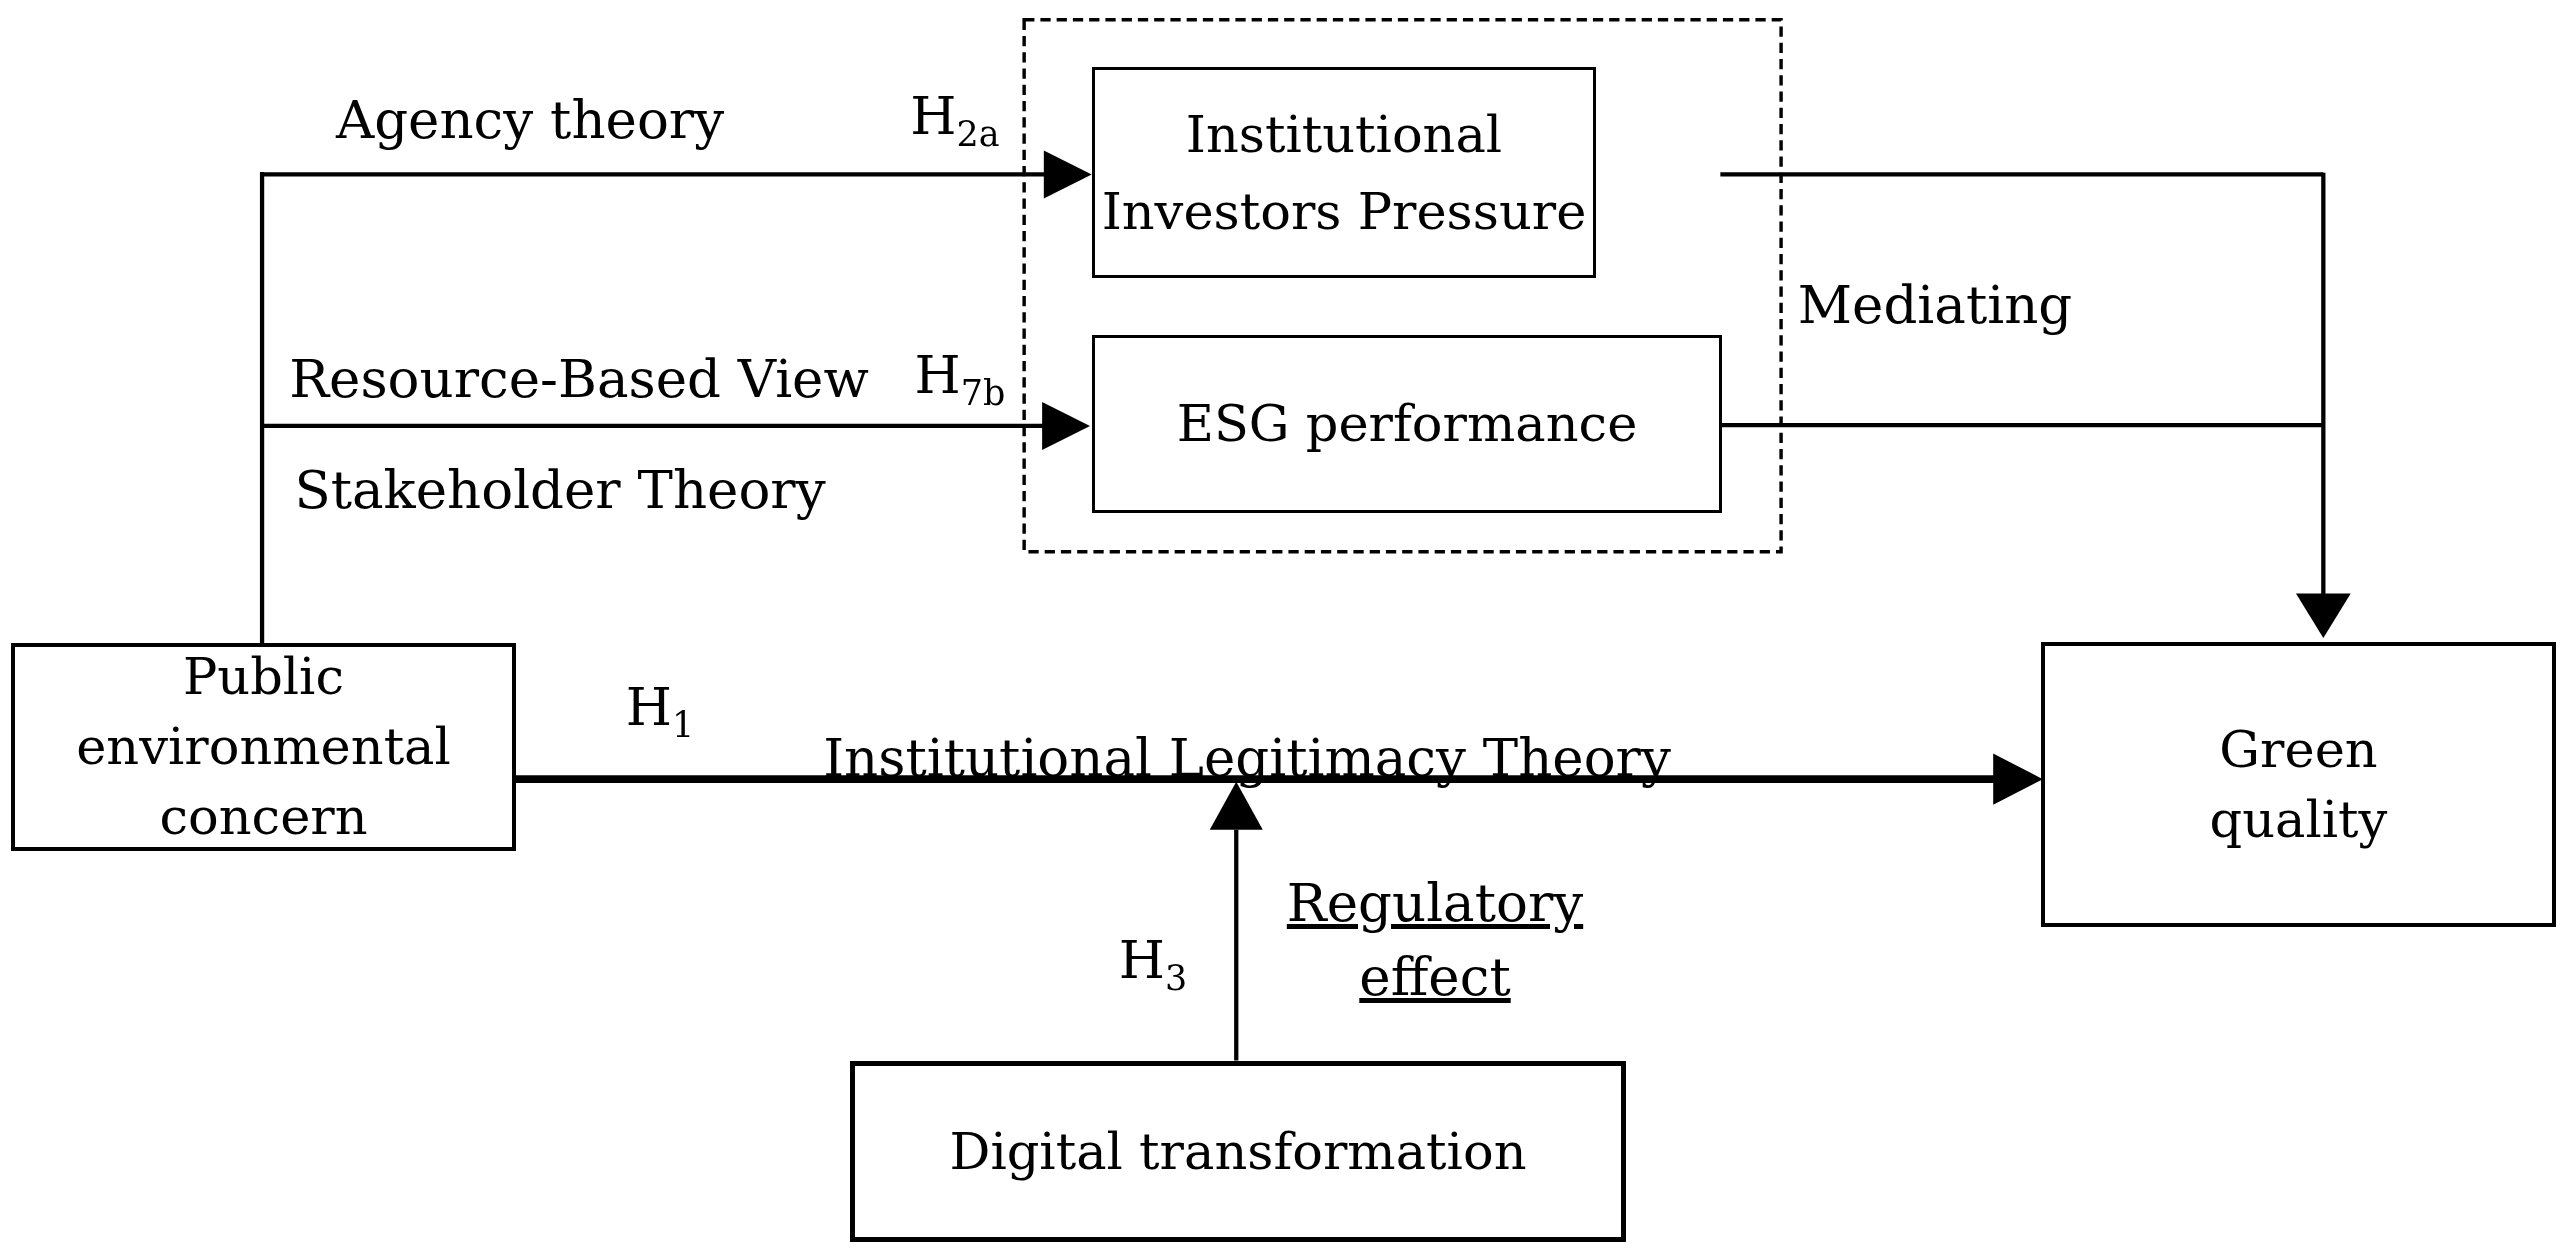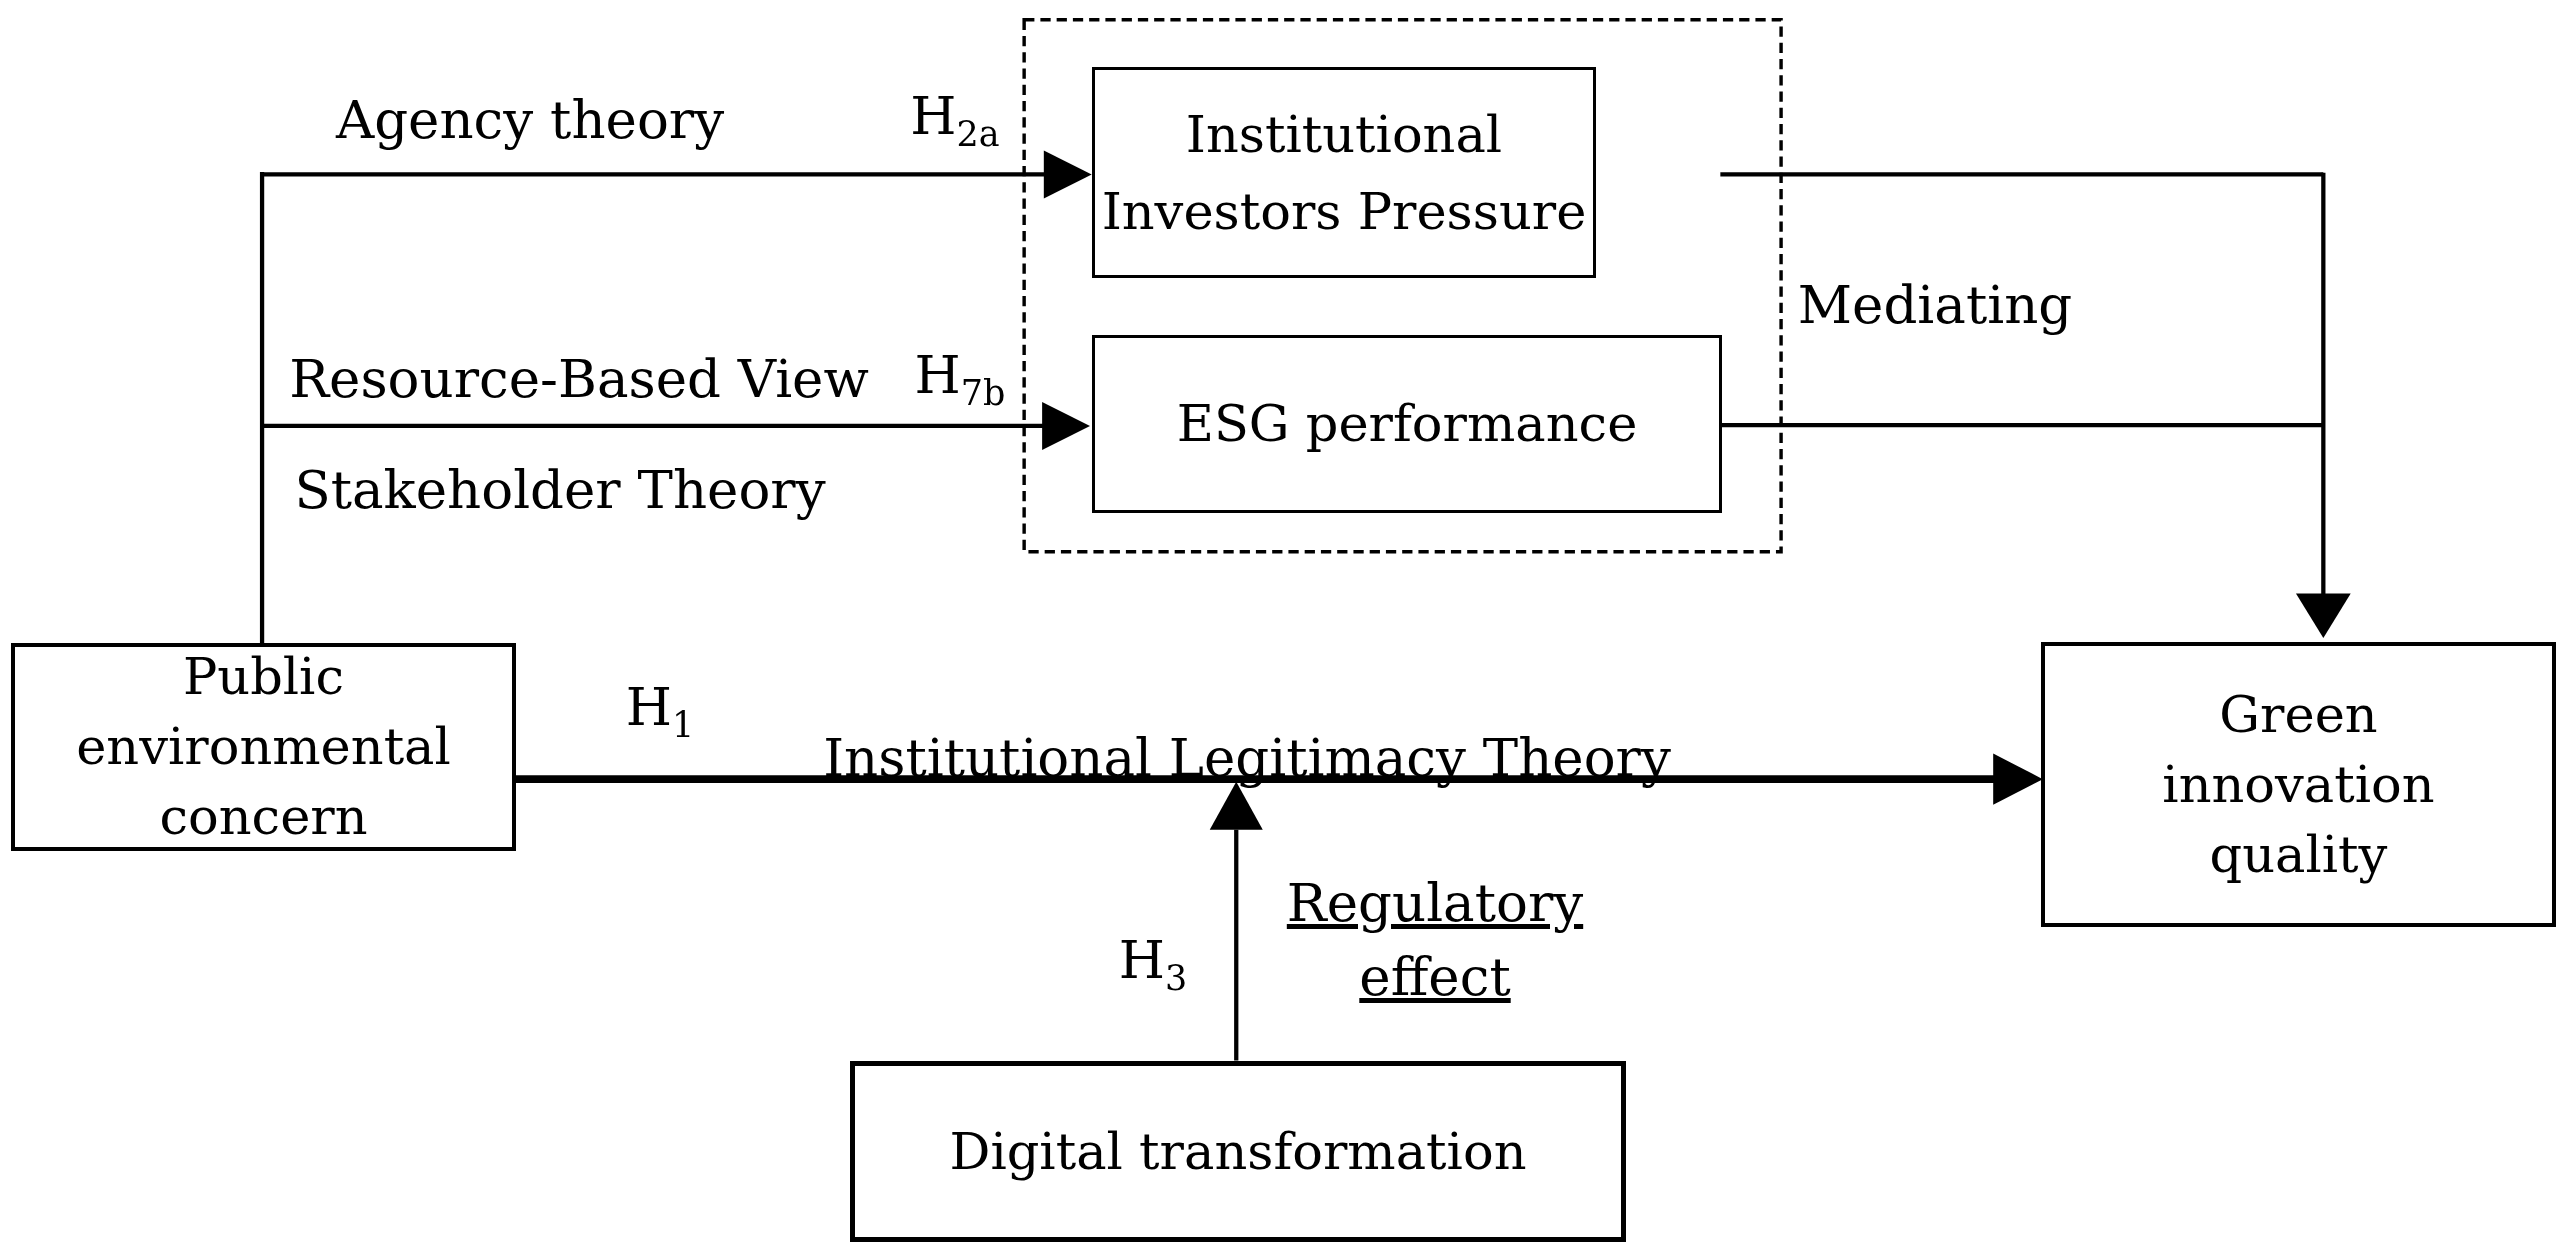--- a/index.html
+++ b/index.html
@@ -107,21 +107,20 @@
     <div class="bl">Institutional</div>
     <div class="bl">Investors Pressure</div>
   </div>
 
   <div class="box" id="esg-box">
     <div class="bl">ESG performance</div>
   </div>
 
   <div class="box" id="green-box">
     <div class="bl">Green</div>
-    <div class="bl">innovation</div>
     <div class="bl">quality</div>
   </div>
 
   <div class="box" id="digital-box">
     <div class="bl">Digital transformation</div>
   </div>
 
   <div class="lbl" id="agency-label">Agency theory</div>
 
   <div class="lbl hyp" id="h2a-label"><span>H</span><sub>2a</sub></div>

